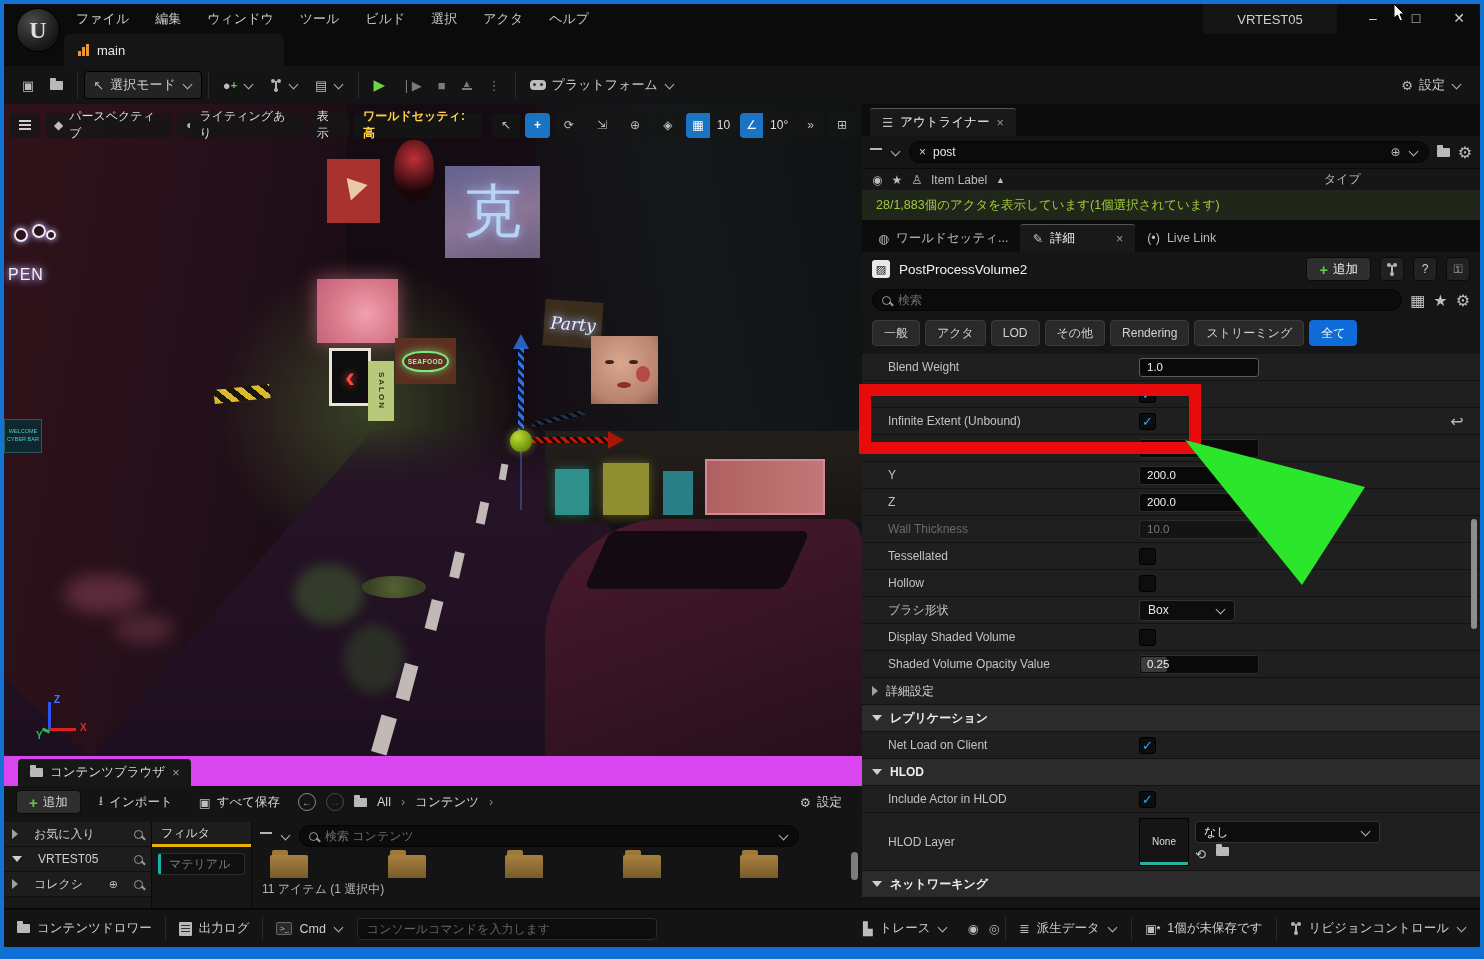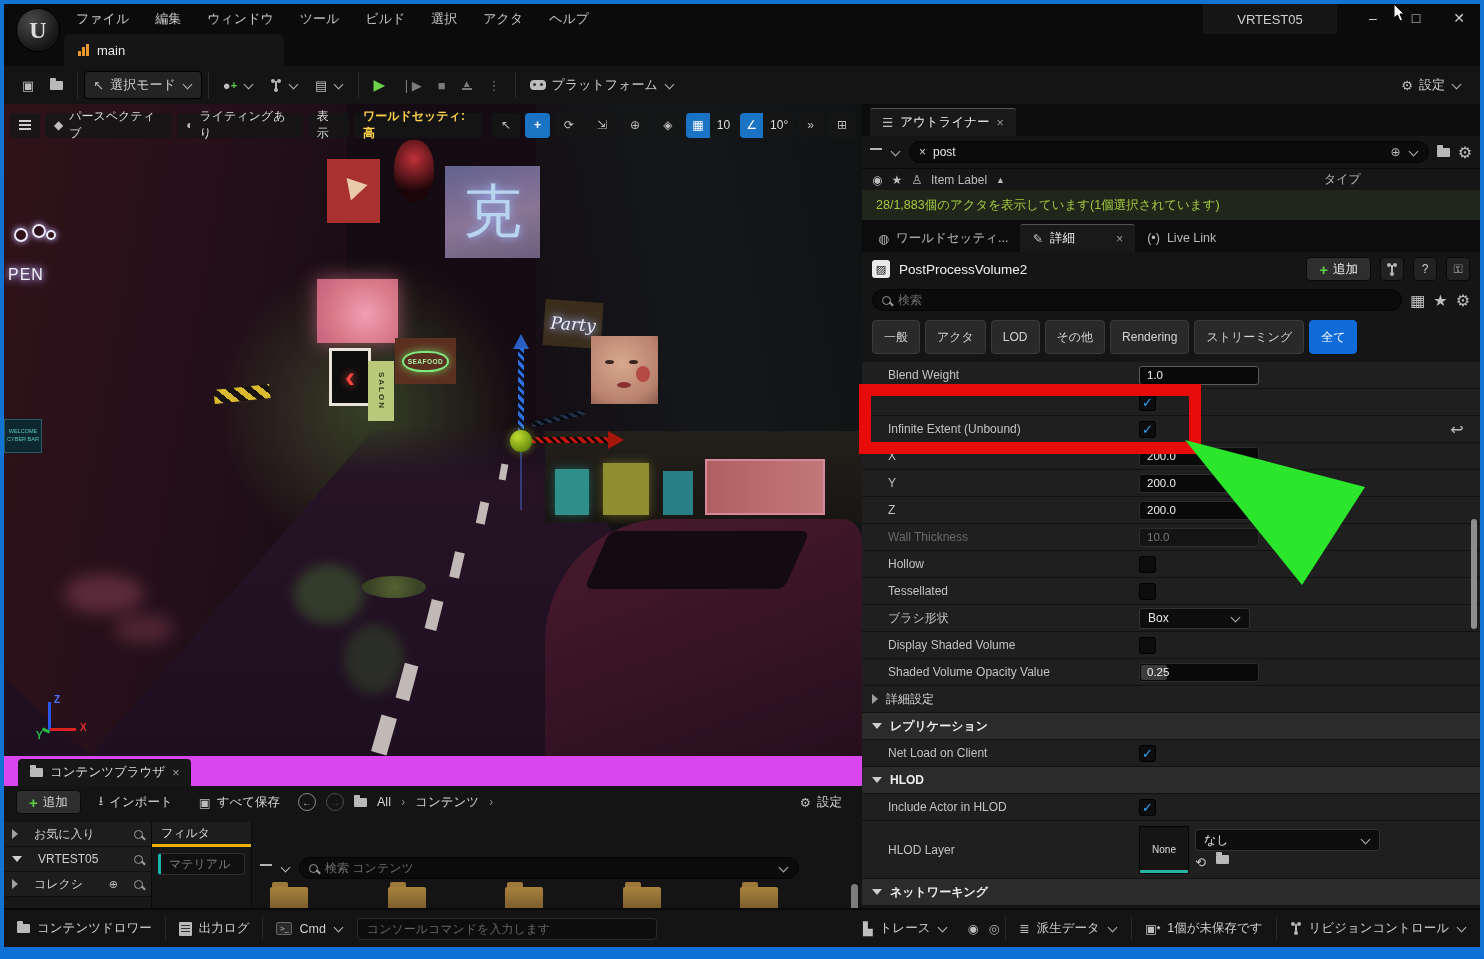--- a/index.html
+++ b/index.html
@@ -176,37 +176,37 @@
   #actor-ico{ width:18px; height:18px; background:#e9e9e9; border-radius:3px; color:#111; font-size:11px;
               display:flex; align-items:center; justify-content:center; font-weight:bold; }
   #actor-name{ flex:1; color:#f0f0f0; font-size:13.5px; }
   #add-btn{ height:24px; background:#2e2e2e; border:1px solid #0a0a0a; border-radius:4px; display:flex;
             align-items:center; gap:5px; padding:0 12px; color:#eee; font-size:12.5px; }
   .plus{ color:#5fd146; font-weight:bold; font-size:15px; }
   .hbtn{ width:24px; height:24px; background:#222; border:1px solid #0a0a0a; border-radius:4px;
          display:flex; align-items:center; justify-content:center; color:#cfcfcf; font-size:12px; }
   #details-search{ display:flex; align-items:center; gap:8px; height:28px; padding:0 10px; background:#151515; }
   #chips{ display:flex; gap:5px; padding:6px 10px 8px 10px; background:#151515; }
-  .chip{ height:34px; display:flex; align-items:center; padding:0 11px; background:#292929; border:1px solid #3a3a3a;
+  .chip{ height:14px; display:flex; align-items:center; padding:12px 11px; background:#292929; border:1px solid #3a3a3a;
          border-radius:4px; color:#d2d2d2; font-size:12px; }
   .chip.selected{ background:#0f6bd7; border-color:#0f6bd7; color:#fff; }
   #props{ position:relative; background:#191919; }
   .prow{ height:27px; display:flex; align-items:center; background:#1f1f1f; border-bottom:1px solid #121212; }
   .prow .plabel{ width:277px; padding-left:26px; color:#c2c2c2; font-size:12px; }
   .prow .pval{ flex:1; display:flex; align-items:center; gap:6px; }
   .prow .preset{ width:46px; display:flex; justify-content:center; color:#b9b9b9; }
   .prow.disabled .plabel{ color:#696969; }
   .prow.disabled .vfield{ color:#787878; background:#141414; }
   .phead{ height:27px; display:flex; align-items:center; gap:8px; padding-left:10px; background:#2b2b2b;
           border-bottom:1px solid #121212; color:#ededed; font-size:12px; font-weight:bold; }
   .tri-down{ width:0; height:0; border-left:5px solid transparent; border-right:5px solid transparent;
              border-top:6px solid #cfcfcf; }
   .tri-right{ width:0; height:0; border-top:5px solid transparent; border-bottom:5px solid transparent;
               border-left:6px solid #9f9f9f; }
-  .ddown{ width:111px; height:21px; background:#0d0d0d; border:1px solid #333; border-radius:3px;
+  .ddown{ width:96px; height:21px; background:#0d0d0d; border:1px solid #333; border-radius:3px;
           display:flex; align-items:center; justify-content:space-between; padding:0 8px; color:#e8e8e8; font-size:12px; }
   #row-hlod{ height:58px; }
   #hlod-thumb{ width:50px; height:48px; background:#151515; border:1px solid #040404; display:flex; align-items:center;
                justify-content:center; color:#dcdcdc; font-size:10px; position:relative; }
   #hlod-thumb::after{ content:""; position:absolute; left:0; right:0; bottom:0; height:3px; background:#27b2a4; }
   #hlod-right{ display:flex; flex-direction:column; gap:4px; }
   #hlod-dd{ width:185px; height:22px; }
   #hlod-icons{ display:flex; gap:10px; color:#c5c5c5; font-size:13px; }
   .opacity-fill{ position:relative; }
   .opacity-fill::before{ content:""; position:absolute; left:1px; top:1px; bottom:1px; width:26px;
@@ -231,21 +231,21 @@
   #cb-body{ position:absolute; left:0; top:66px; right:0; bottom:0; display:flex; }
   #cb-sources{ width:148px; background:#181818; border-right:1px solid #0a0a0a; }
   .srcrow{ height:25px; display:flex; align-items:center; gap:16px; padding:0 8px; color:#cfcfcf; font-size:12px;
            background:#1d1d1d; border-bottom:1px solid #101010; }
   .srcrow .grow{ flex:1; }
   #cb-filtercol{ width:100px; background:#161616; border-right:1px solid #0a0a0a; }
   #cb-filterhead{ height:25px; display:flex; align-items:center; padding:0 9px; color:#d8d8d8; font-size:12px;
                   background:#1d1d1d; border-bottom:3px solid #eab308; }
   #chip-material{ margin:6px 6px; height:22px; background:#101010; border:1px solid #2d2d2d; border-left:3px solid #1ab2a8;
                   border-radius:3px; display:flex; align-items:center; padding:0 8px; color:#7c7c7c; font-size:12px; }
-  #cb-main{ flex:1; position:relative;margin-top:32px; }
+  #cb-main{ flex:1; position:relative; }
   #cb-searchrow{ display:flex; align-items:center; gap:8px; height:26px; padding:2px 8px 0 8px; }
   #cb-assets{ position:relative; height:30px; overflow:hidden; }
   .folderitem{ position:absolute; top:2px; width:38px; height:34px; }
   .folderitem::before{ content:""; position:absolute; left:2px; top:0; width:16px; height:6px; background:#9d7838; border-radius:2px 2px 0 0; }
   .folderitem::after{ content:""; position:absolute; left:0; top:5px; width:38px; height:28px;
                       background:linear-gradient(180deg,#a8813e,#6e5428); border-radius:2px; }
   #cb-status{ height:22px; display:flex; align-items:center; padding:0 10px; color:#b5b5b5; font-size:12px; }
   #cb-scroll{ position:absolute; right:4px; top:30px; width:7px; height:28px; background:#7c7c7c; border-radius:4px; }
   
   #statusbar{ position:absolute; left:0; top:904px; width:100%; height:39px; background:#141414;
@@ -622,28 +622,28 @@
         <span class="preset"></span>
       </div>
       <div class="prow disabled">
         <span class="plabel">Wall Thickness</span>
         <span class="pval">
               <input class="vfield" value="10.0" style="">
             </span>
         <span class="preset"></span>
       </div>
       <div class="prow">
+        <span class="plabel">Tessellated</span>
+        <span class="pval">
+              <span class="cb"></span>
+            </span>
+        <span class="preset"></span>
+      </div>
+      <div class="prow">
         <span class="plabel">Hollow</span>
-        <span class="pval">
-              <span class="cb"></span>
-            </span>
-        <span class="preset"></span>
-      </div>
-      <div class="prow">
-        <span class="plabel">Tessellated</span>
         <span class="pval">
               <span class="cb"></span>
             </span>
         <span class="preset"></span>
       </div>
       <div class="prow">
         <span class="plabel">ブラシ形状</span>
         <span class="pval">
           <span class="ddown">
             <span>Box</span>

